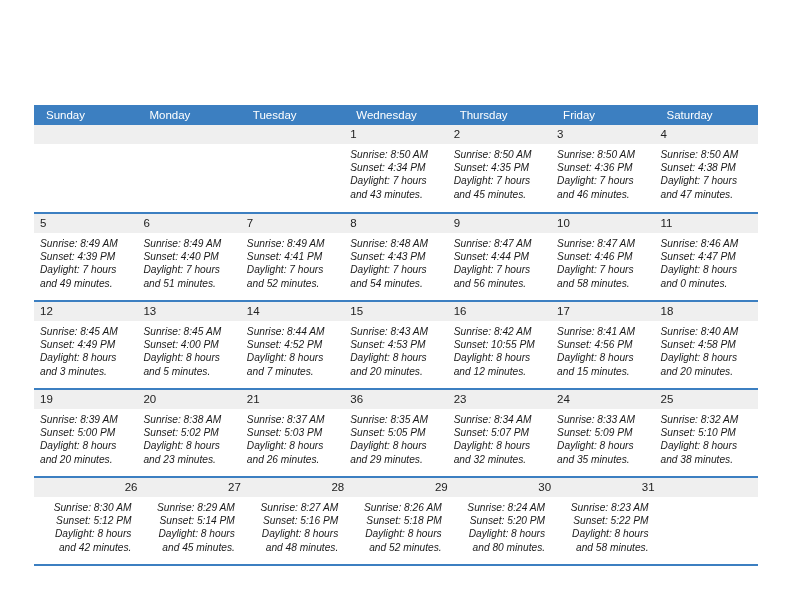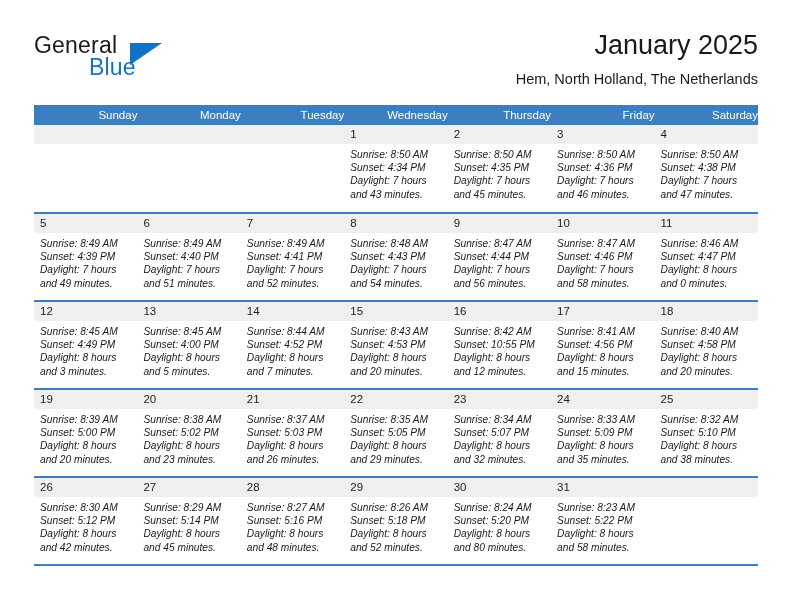--- a/index.html
+++ b/index.html
@@ -98,35 +98,36 @@
   .calendar td {
     padding: 0;
     margin: 0;
     vertical-align: top;
   }
   .dow-row th {
     background: #3c7fc1;
     color: #ffffff;
     font-size: 11.5px;
     font-weight: normal;
-    text-align: right;
+    text-align: left;
     height: 20px;
     line-height: 20px;
     padding-left: 12px;
     box-sizing: border-box;
     width: 103.43px;
   }
   .week-row td {
     border-bottom: 2px solid #3c7fc1;
     height: 88px;
     box-sizing: border-box;
     background: #ffffff;
   }
   .week-row.last-week td {
     border-bottom: 2px solid #3c7fc1;
+    text-align: right;
   }
   .cell-inner {
     position: relative;
     height: 86px;
     box-sizing: border-box;
   }
   .daynum-band {
     background: #efefef;
     height: 19px;
     line-height: 19px;
@@ -148,34 +149,20 @@
     line-height: 13.2px;
     color: #1a1a1a;
     white-space: nowrap;
   }
 </style>
 </head>
 <body>
 
 <div class="page">
 
-  <div class="header">
-
-    <div class="brand">
-      <span class="brand-general">General</span>
-      <span class="brand-triangle"></span>
-      <span class="brand-blue">Blue</span>
-    </div>
-
-    <div class="title-block">
-      <div class="month-title">January 2025</div>
-      <div class="location">Hem, North Holland, The Netherlands</div>
-    </div>
-
-  </div>
 
   <table class="calendar">
     <thead>
       <tr class="dow-row">
         <th>Sunday</th>
         <th>Monday</th>
         <th>Tuesday</th>
         <th>Wednesday</th>
         <th>Thursday</th>
         <th>Friday</th>
@@ -431,21 +418,21 @@
               <div class="cell-body">
                 <div>Sunrise: 8:37 AM</div>
                 <div>Sunset: 5:03 PM</div>
                 <div>Daylight: 8 hours</div>
                 <div>and 26 minutes.</div>
               </div>
             </div>
           </td>
           <td>
             <div class="cell-inner">
-              <div class="daynum-band">22</div>
+              <div class="daynum-band">36</div>
               <div class="cell-body">
                 <div>Sunrise: 8:35 AM</div>
                 <div>Sunset: 5:05 PM</div>
                 <div>Daylight: 8 hours</div>
                 <div>and 29 minutes.</div>
               </div>
             </div>
           </td>
           <td>
             <div class="cell-inner">

